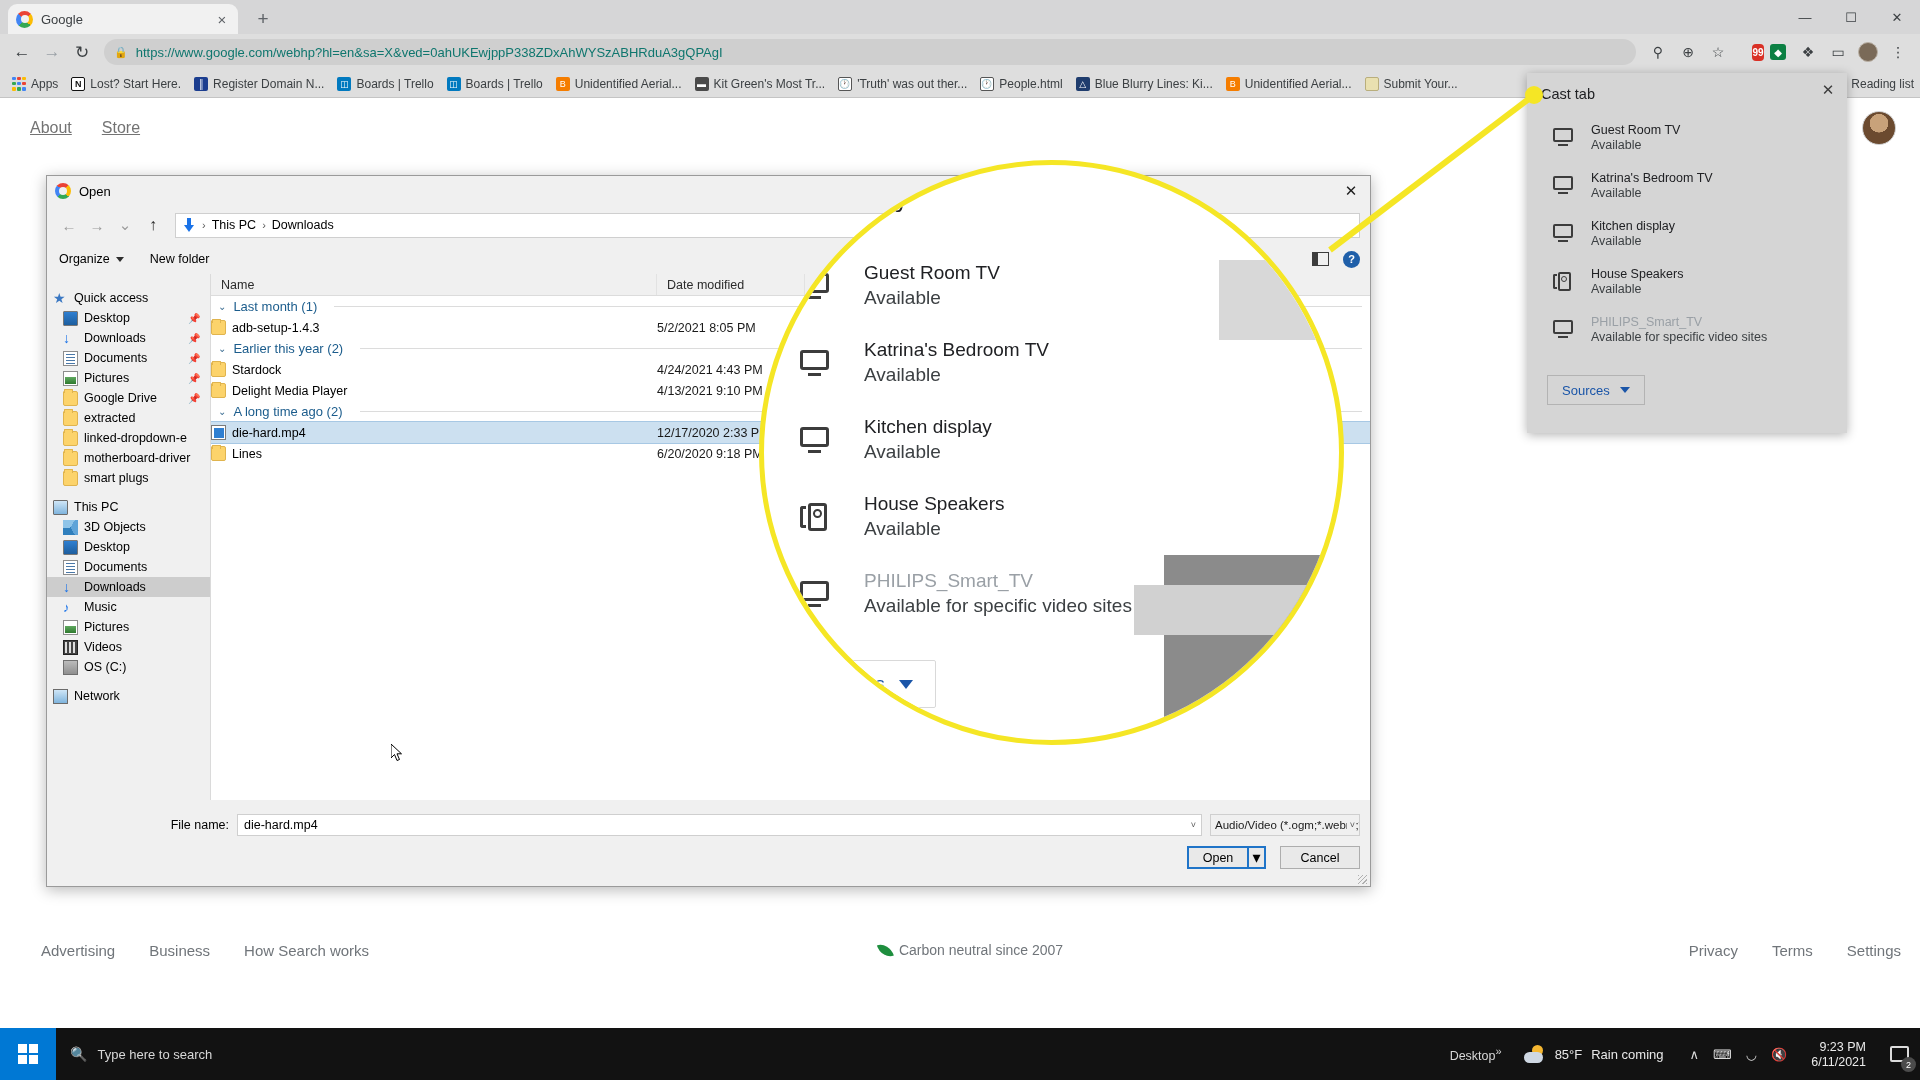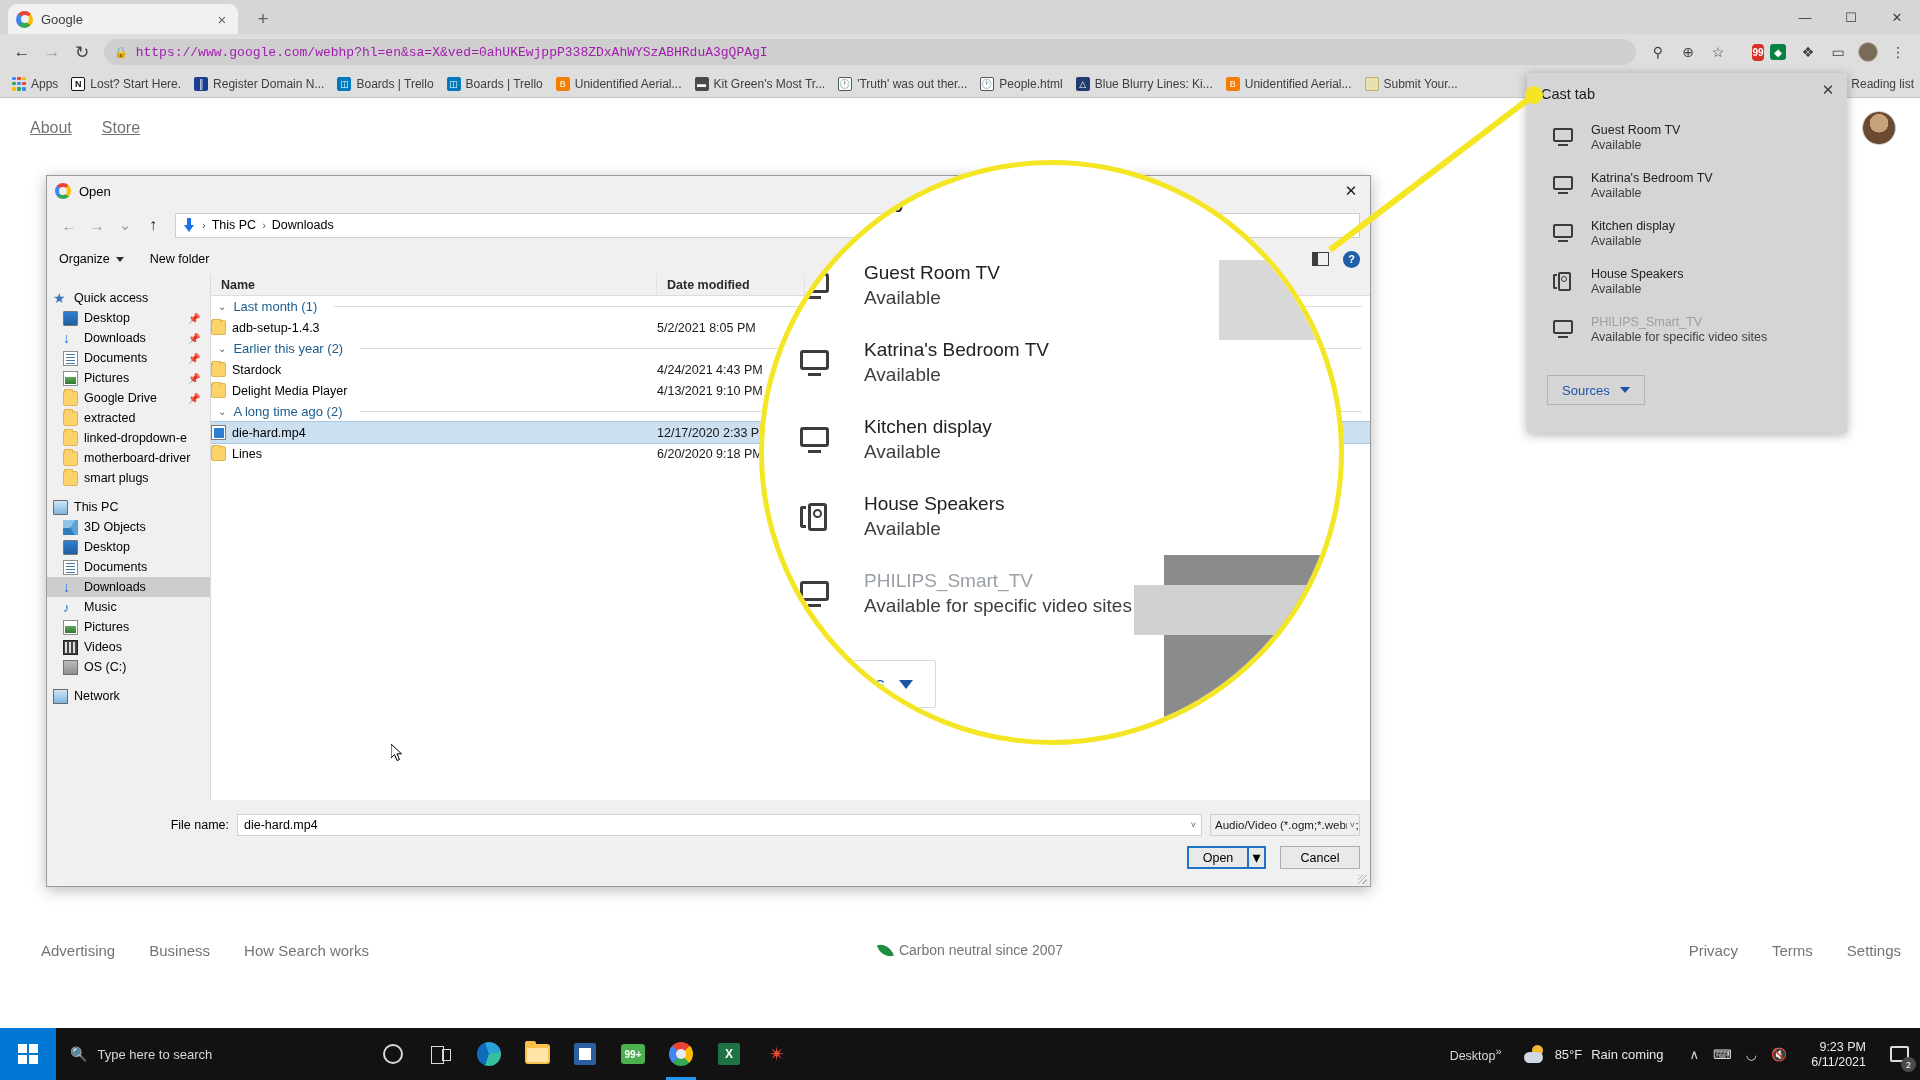--- a/index.html
+++ b/index.html
@@ -47,21 +47,21 @@
   .toolbar { height: 36px; background: #dedede; display: flex; align-items: center; padding: 0 8px; gap: 2px; }
   .navbtn { width: 28px; height: 28px; display: flex; align-items: center; justify-content: center;
     font-size: 17px; color: #3c4043; }
   .navbtn.dim { color: #9aa0a6; }
   .omnibox {
     flex: 1 1 auto; height: 26px; background: #cfcfcf; border-radius: 13px;
     display: flex; align-items: center; padding: 0 10px; gap: 8px; margin: 0 6px;
     min-width: 0;
   }
   .omnibox .lock { font-size: 11px; color: #3c4043; }
-  .omnibox .url { font-size: 13px; color: #a21caf; white-space: nowrap; overflow: hidden; text-overflow: clip; font-family: Liberation Mono, monospace; }
+  .omnibox .url { font-size: 13px; color: #0f766e; white-space: nowrap; overflow: hidden; text-overflow: clip; }
   .tbicons { display: flex; align-items: center; gap: 2px; }
   .tbicon { width: 28px; height: 28px; display: flex; align-items: center; justify-content: center;
     font-size: 14px; color: #3c4043; position: relative; }
   .tbicon.badge { background: #d93025; color: #fff; border-radius: 4px; width: 19px; height: 17px;
     font-size: 10px; font-weight: bold; margin-left: 20px; }
   .tbicon.ext { background: #5f6368; color: #fff; border-radius: 3px; width: 16px; height: 16px; font-size: 10px; }
   .tbicon.ext.green { background: #0b8043; }
   .avatar-sm { width: 20px; height: 20px; border-radius: 50%; background: #7a6a58;
      border: 1px solid #b9b0a4; }
 
@@ -168,21 +168,21 @@
   .ico-video::after { content:""; position:absolute; left:1px; top:1px; bottom:1px; right:1px;
      background: repeating-linear-gradient(90deg, #ddd 0 2px, #444 2px 4px); }
   .ico-drive { background: linear-gradient(#bcbcbc, #8f8f8f); border: 1px solid #6f6f6f; }
   .ico-pc { background: linear-gradient(#cfe6f7, #7fb4dd); border: 1.5px solid #6b6b6b; border-radius: 1px; }
   .ico-3d { background: conic-gradient(from 30deg, #5ea3d8 0 120deg, #2f7fbd 120deg 240deg, #8fc4e8 240deg 360deg); }
   .ico-net { background: linear-gradient(#cfe6f7, #7fb4dd); border: 1.5px solid #6b6b6b; }
 
   .filearea { flex: 1 1 auto; background: #fff; border-left: 1px solid #dadada; position: relative;
      display: flex; flex-direction: column; }
   .colhead { height: 22px; background: #f0f0f0; border-bottom: 1px solid #dcdcdc;
-     display: flex; align-items: center; font-size: 12.5px; color: #2b2b2b; position: relative; font-weight: bold; }
+     display: flex; align-items: center; font-size: 12.5px; color: #2b2b2b; position: relative; }
   .colhead .col { padding-left: 10px; border-right: 1px solid #e2e2e2; height: 100%;
      display: flex; align-items: center; }
   .filelist { flex: 1 1 auto; position: relative; overflow: hidden; }
   .grouphdr { height: 21px; display: flex; align-items: center; gap: 7px; padding-left: 7px;
      font-size: 13px; color: #1b5c8c; position: relative; }
   .grouphdr .chev { color: #3d6e93; font-size: 10px; }
   .grouphdr .line { flex: 1 1 auto; height: 1px; background: #dcdcdc; margin-left: 10px; margin-right: 8px; }
   .frow { height: 21px; display: flex; align-items: center; font-size: 12.5px; color: #000; position: relative; }
   .frow.sel { background: #cce0f0; outline: 1px solid #a7c8e4; }
   .frow .nm { display: flex; align-items: center; gap: 6px; }
@@ -849,49 +849,20 @@
           <i></i>
           <i></i>
           <i></i>
           <i></i>
         </span>
     </div>
     <div class="searchbar">
       <span class="mag">🔍</span>
       <span class="ph">Type here to search</span>
     </div>
-    <div class="tb-icons">
-      <div class="tbapp">
-          <span class="ic-cortana"></span>
-        </div>
-      <div class="tbapp">
-          <span class="ic-taskview"></span>
-        </div>
-      <div class="tbapp">
-          <span class="ic-edge"></span>
-        </div>
-      <div class="tbapp">
-          <span class="ic-explorer"></span>
-        </div>
-      <div class="tbapp">
-          <span class="ic-store"></span>
-        </div>
-      <div class="tbapp">
-          <span class="ic-mail">99+</span>
-        </div>
-      <div class="tbapp active">
-          <span class="ic-chrome"></span>
-        </div>
-      <div class="tbapp">
-          <span class="ic-excel">X</span>
-        </div>
-      <div class="tbapp">
-          <span class="ic-star2">✴</span>
-        </div>
-    </div>
     <div class="tb-right">
       <span class="tb-desktop">
         <span>Desktop</span><sup>»</sup>
       </span>
       <span class="tb-weather">
         <span class="wicon"></span>
         <span class="tmp">85°F</span>
         <span class="desc">Rain coming</span>
       </span>
       <span class="tb-tray">

